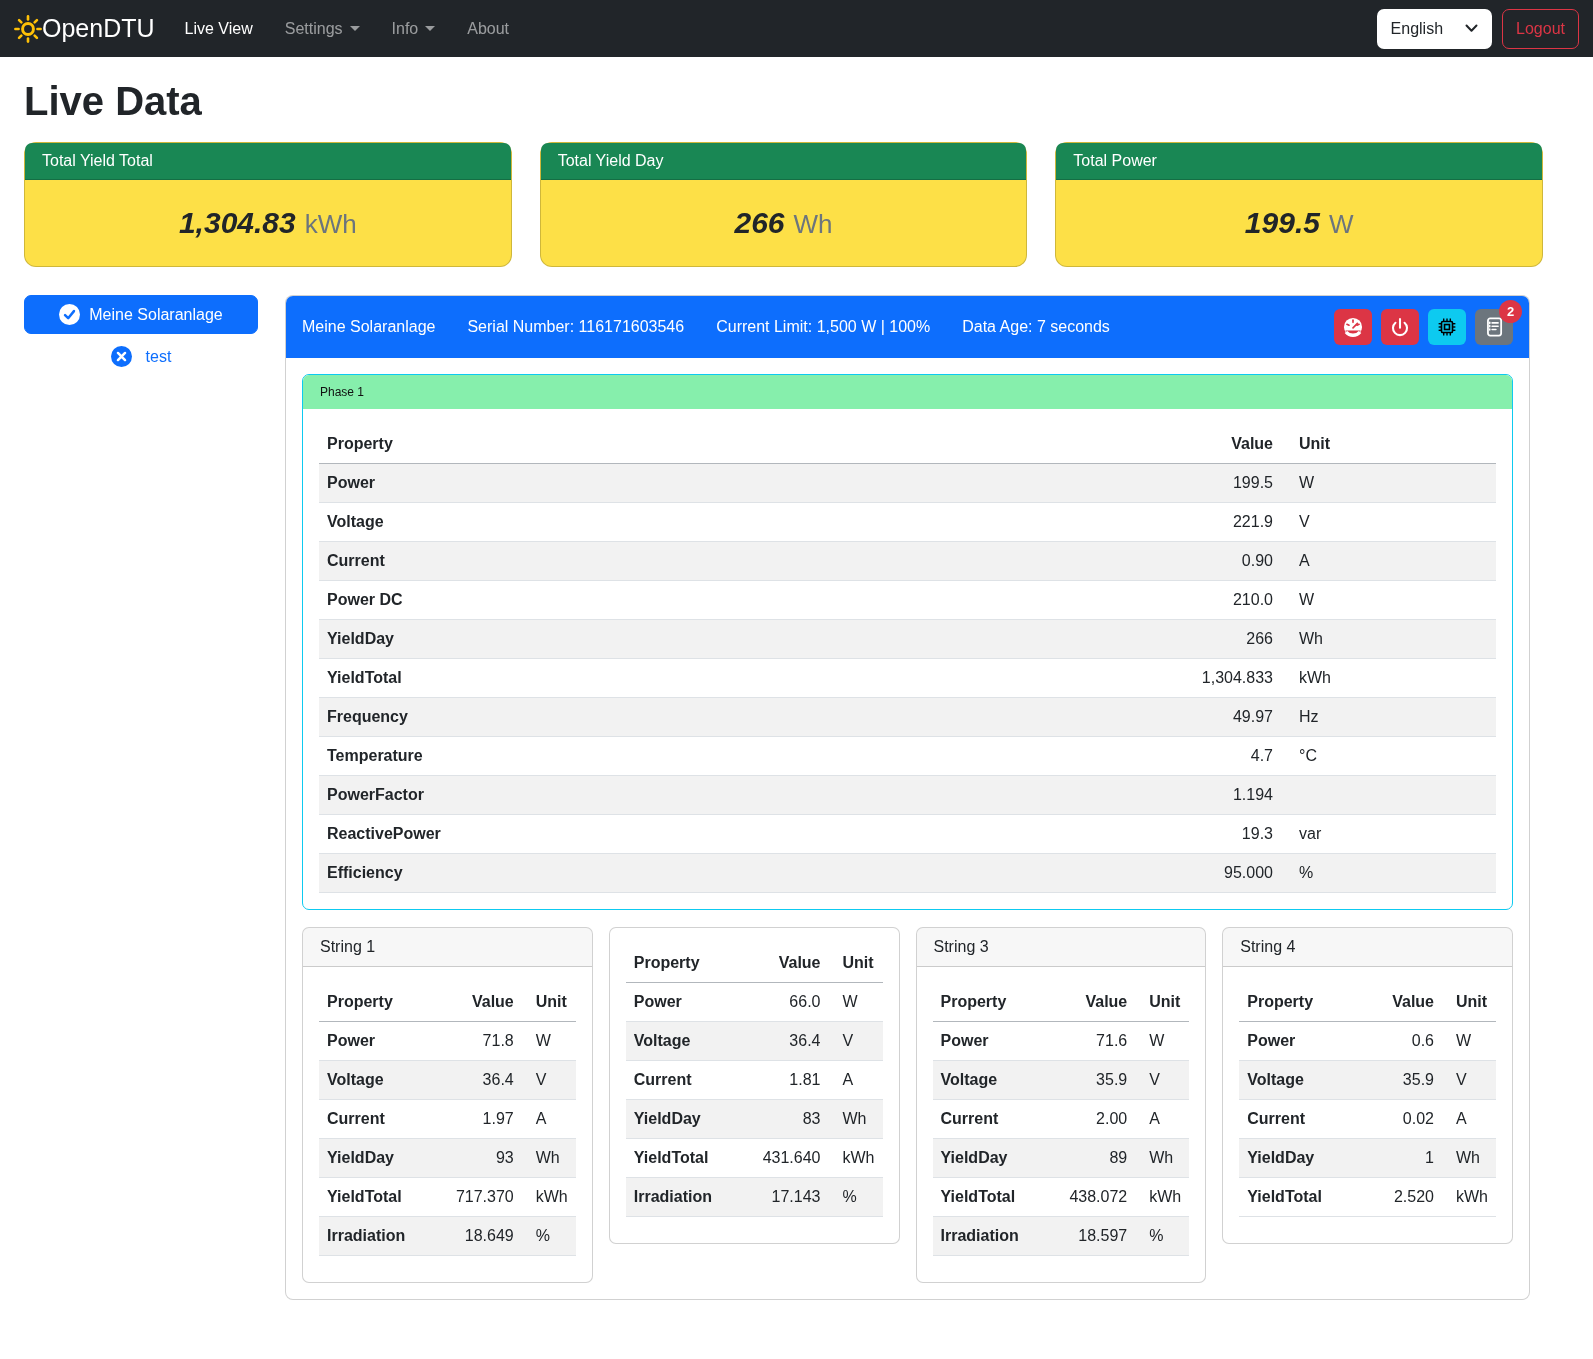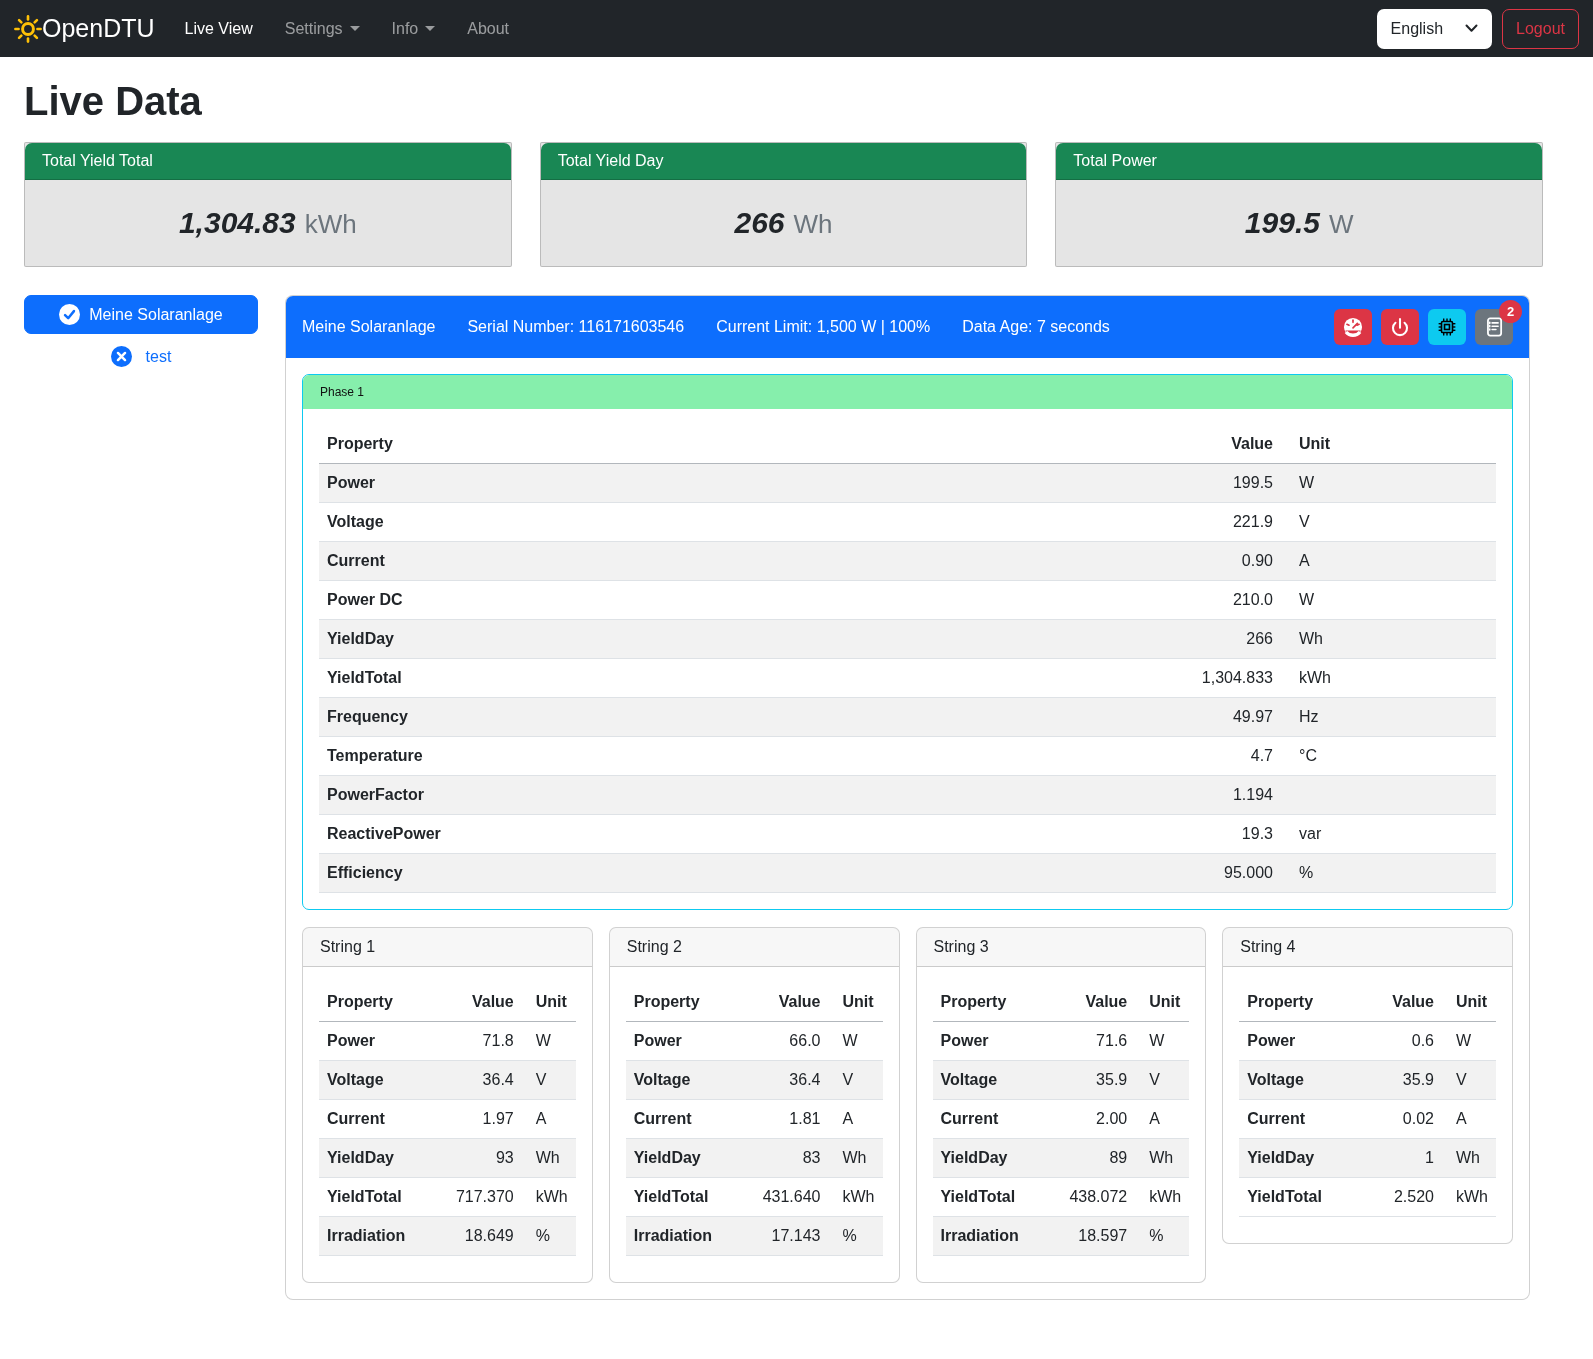--- a/index.html
+++ b/index.html
@@ -32,21 +32,21 @@
     border-radius:7px; height:40px; padding:0 13px; font-size:16px; cursor:pointer;
     font-family:inherit;
   }
 
   
   .container { padding:8px 50px 32px 24px; }
   h1.page-title { font-size:40px; font-weight:700; margin:14px 0 18px 0; color:#212529; }
 
   
   .cards-row { display:grid; grid-template-columns:1fr 1fr 1fr; gap:28px; margin-bottom:28px; }
-  .summary-card { border:1px solid rgba(0,0,0,.18); border-radius:2px; background:#e5e5e5; }
+  .summary-card { border:1px solid rgba(0,0,0,.18); border-radius:12px; background:#fde047; }
   .summary-card-header {
     background:#198754; color:#fff; padding:9px 17px; font-size:16px;
     border-radius:7px 7px 0 0; border-bottom:1px solid rgba(0,0,0,.18);
   }
   .summary-card-body { padding:26px 16px; text-align:center; }
   .summary-value { font-size:30px; font-weight:700; color:#212529;font-style:italic; }
   .summary-unit { font-size:26px; color:#6c757d; margin-left:9px; }
 
   
   .main-row { display:flex; align-items:flex-start; padding-right:13px; }
@@ -397,21 +397,20 @@
                       <td class="prop">Irradiation</td>
                       <td class="val">18.649</td>
                       <td class="unit">%</td>
                     </tr>
                   </tbody>
               </table>
             </div>
           </div>
 
           <div class="string-card">
-            <div class="string-header">String 2</div>
             <div class="string-body">
               <table class="data-table striped-even string-table">
                 <thead>
                   <tr>
                     <th class="prop">Property</th>
                     <th class="val">Value</th>
                     <th class="unit">Unit</th>
                   </tr>
                 </thead>
                 <tbody>

